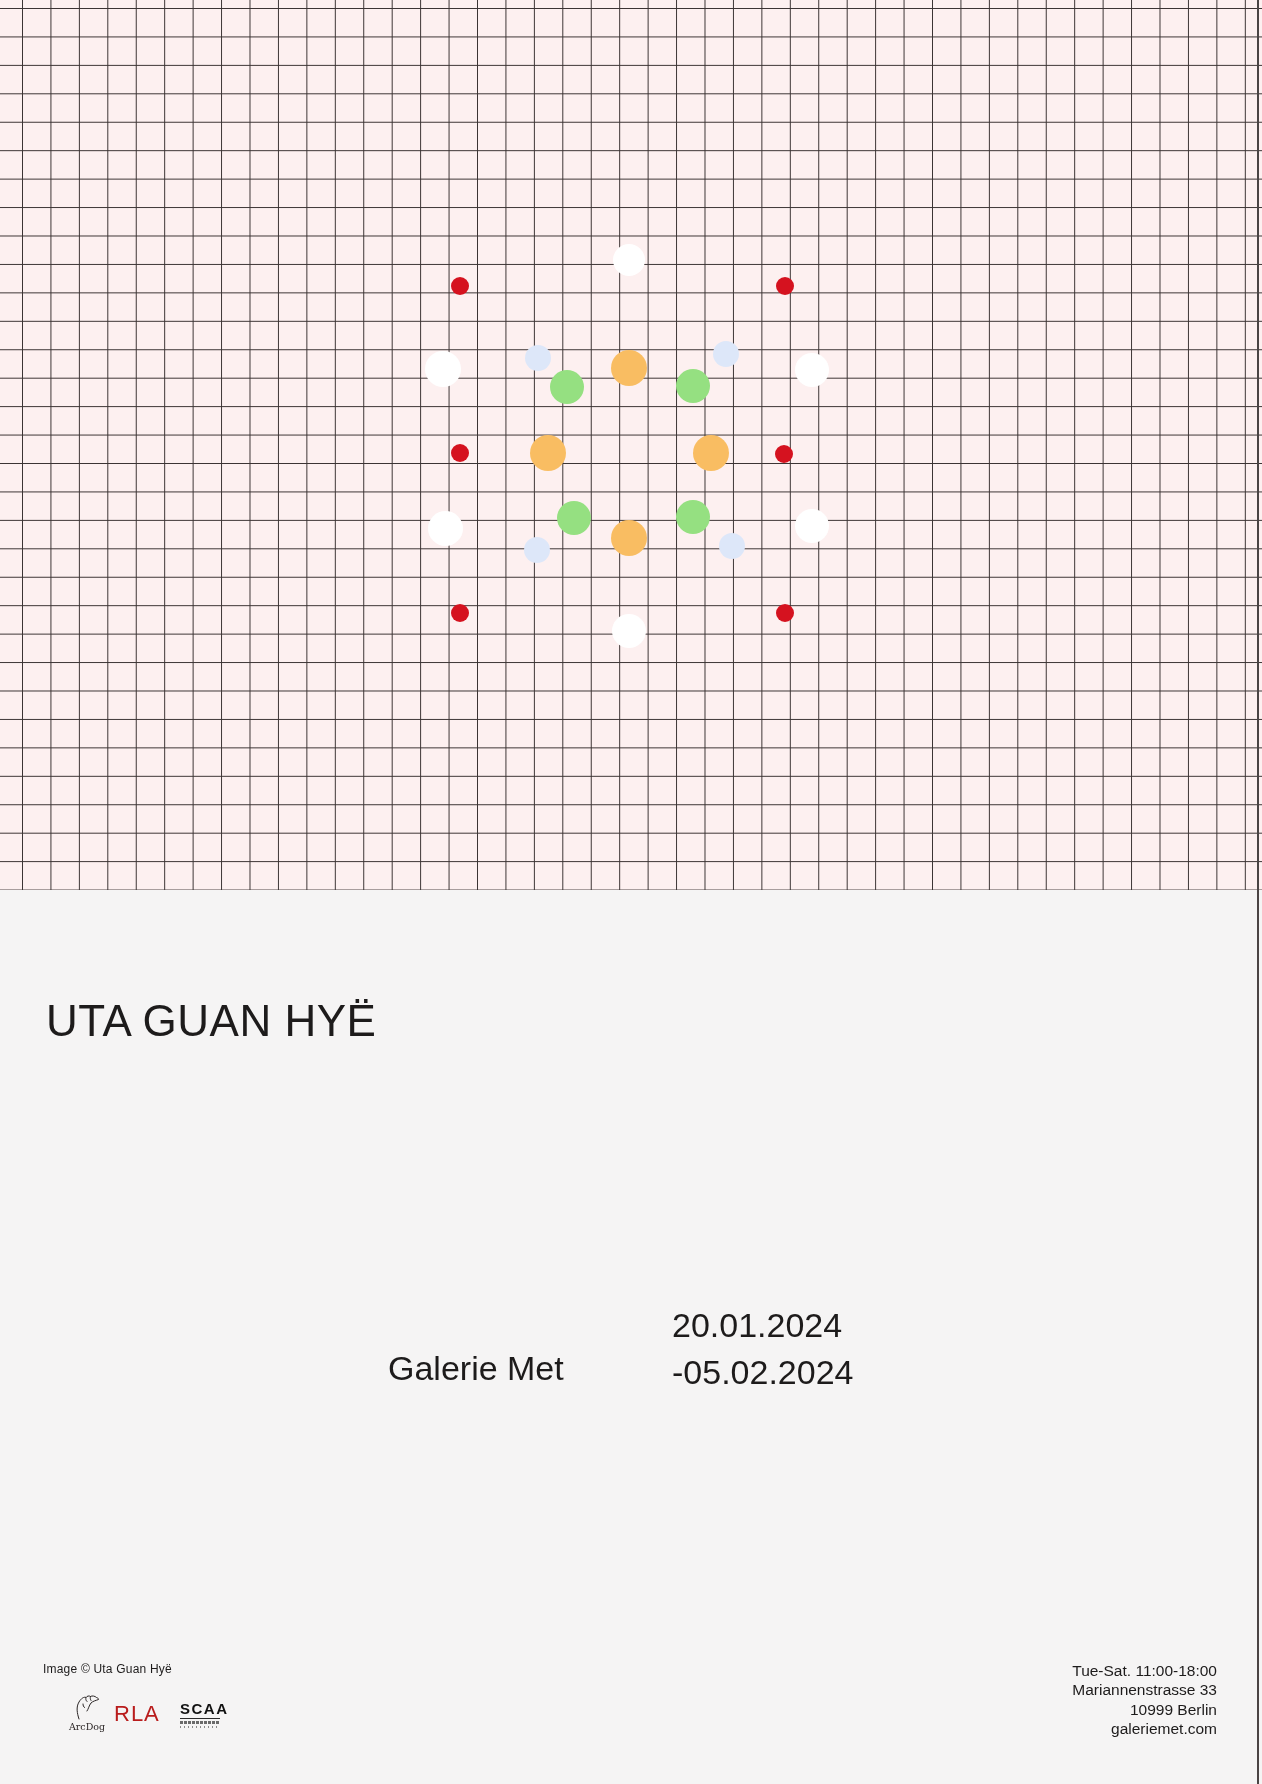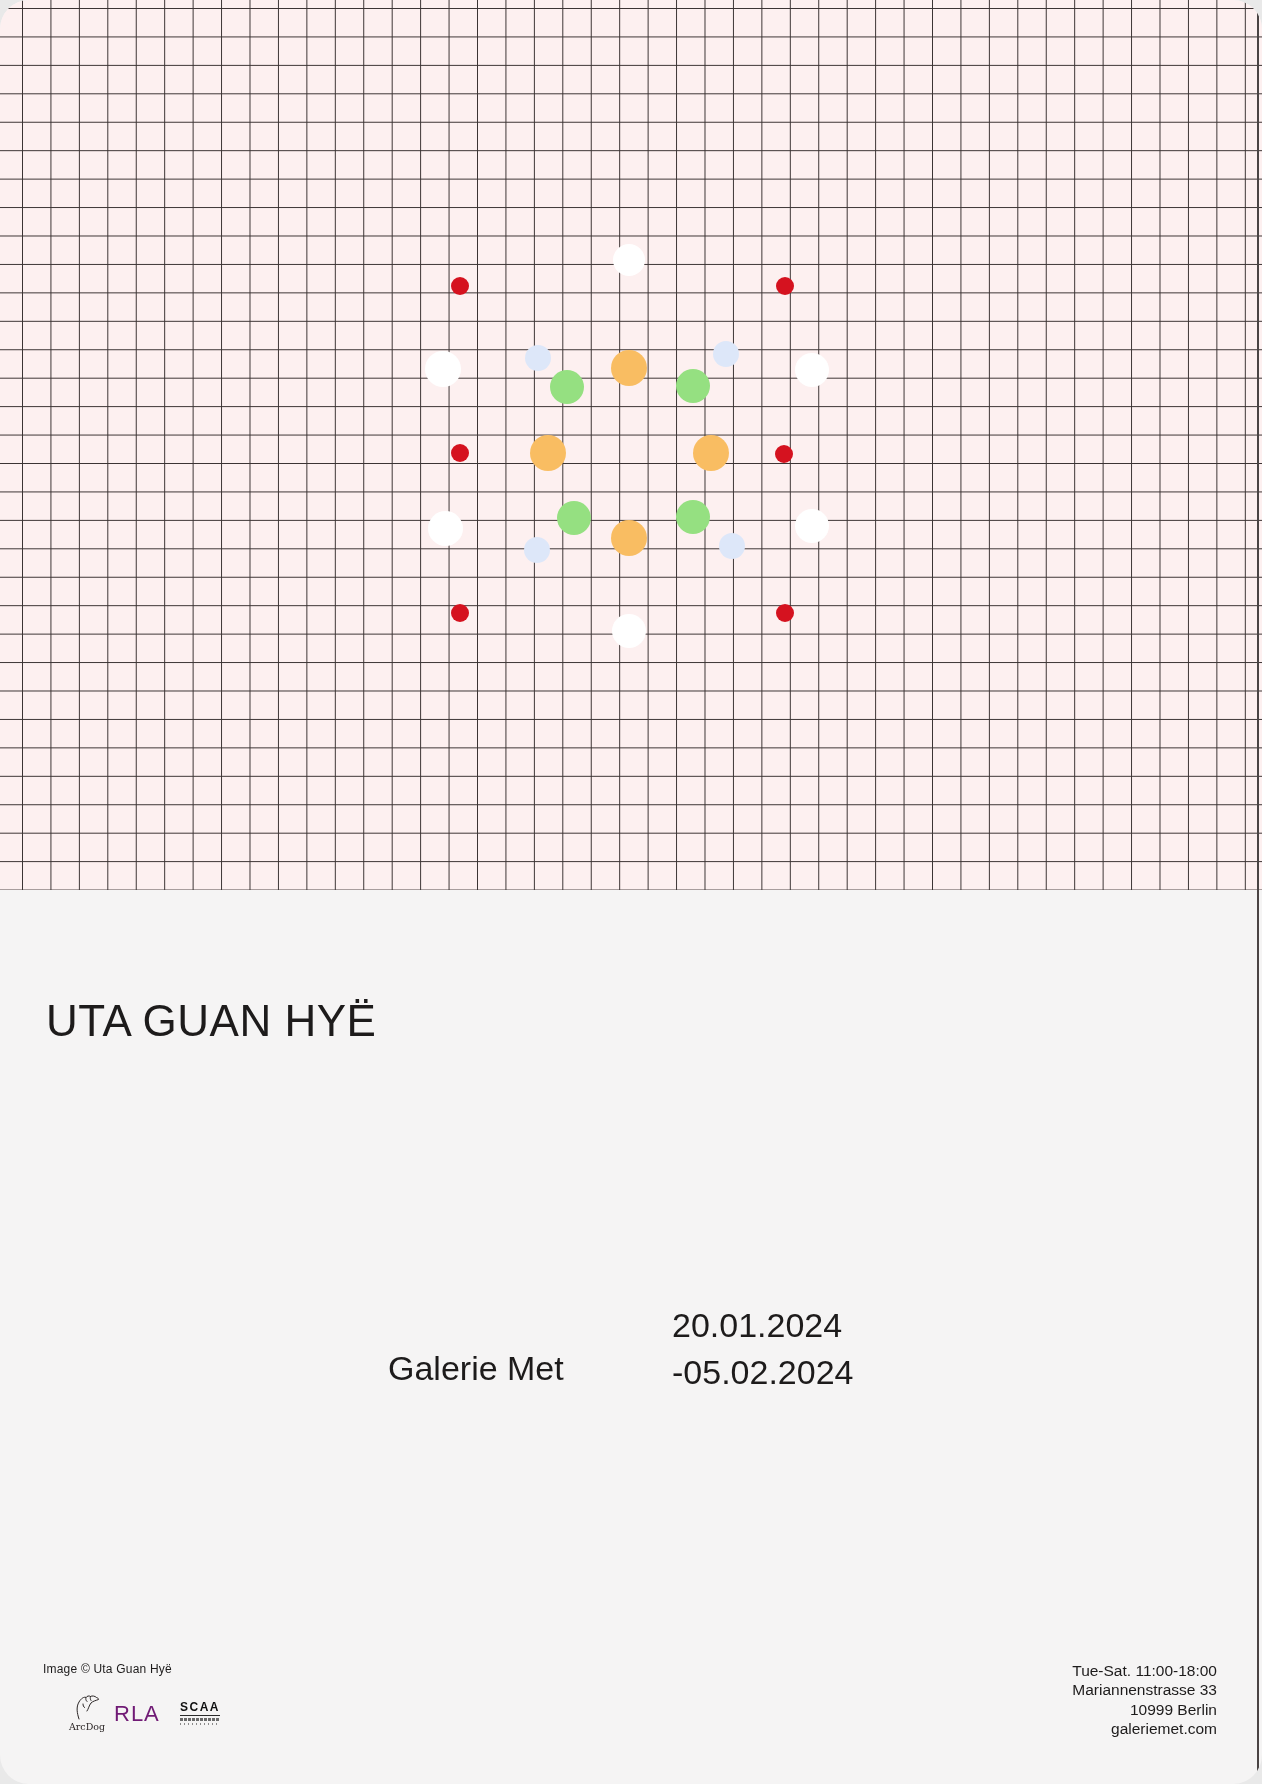--- a/index.html
+++ b/index.html
@@ -6,21 +6,20 @@
   body {
     font-family: "Liberation Sans", sans-serif;
     background: #e9e9e9;
   }
   .poster {
     position: relative;
     width: 1262px;
     height: 1784px;
     overflow: hidden;
     background: #f5f4f4;
-    border-radius: 29px;
   }
 
   
   .artwork {
     position: absolute;
     left: 0; top: 0;
     width: 1262px; height: 890px;
     background-color: var(--art-bg, #fdf0f0);
     background-image:
       linear-gradient(to right, var(--art-line, #3a3232) 1px, transparent 1px),
@@ -86,29 +85,29 @@
   .logo-arcdog .arcdog-label {
     font-family: "DejaVu Serif", serif;
     font-size: 9.5px;
     color: #2a2525;
     display: block;
     margin-top: 1px;
   }
   .logo-rla {
     left: 114px; top: 1701px;
     font-size: 22px;
-    color: #701a75;
+    color: #b91c1c;
     letter-spacing: 1px;
   }
   .logo-scaa {
     left: 180px; top: 1700px;
     width: 40px;
   }
   .logo-scaa .scaa-label {
-    font-size: 12px;
+    font-size: 15px;
     font-weight: bold;
     letter-spacing: 1.5px;
     color: #111;
     display: block;
   }
   .logo-scaa .rule  { height: 1px; background: #2a2a2a; margin-top: 1px; }
   .logo-scaa .fine  { height: 3px; margin-top: 2px;
                       background: repeating-linear-gradient(to right, #6a6a6a 0 3px, transparent 3px 4px); }
   .logo-scaa .dots  { height: 2px; margin-top: 2px;
                       background: repeating-linear-gradient(to right, #8a8a8a 0 1px, transparent 1px 4px); }

